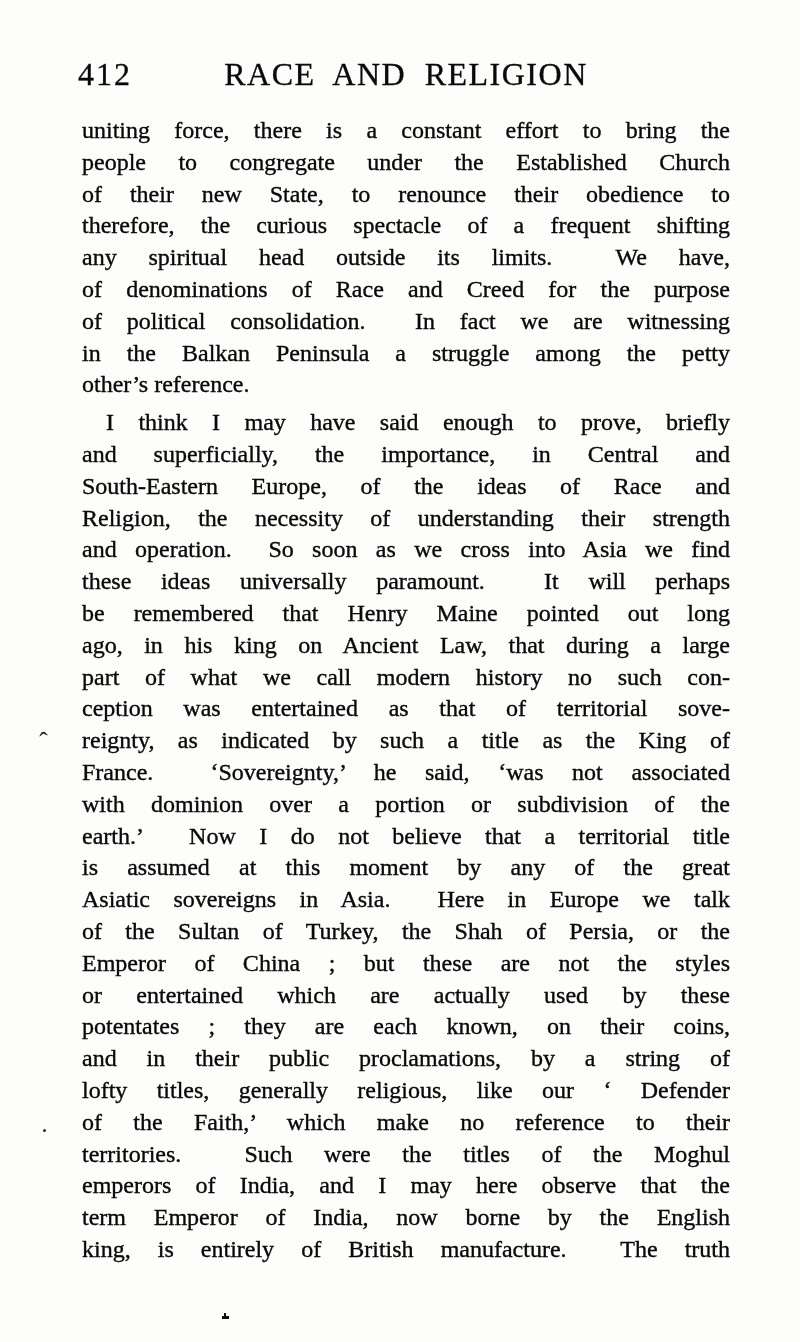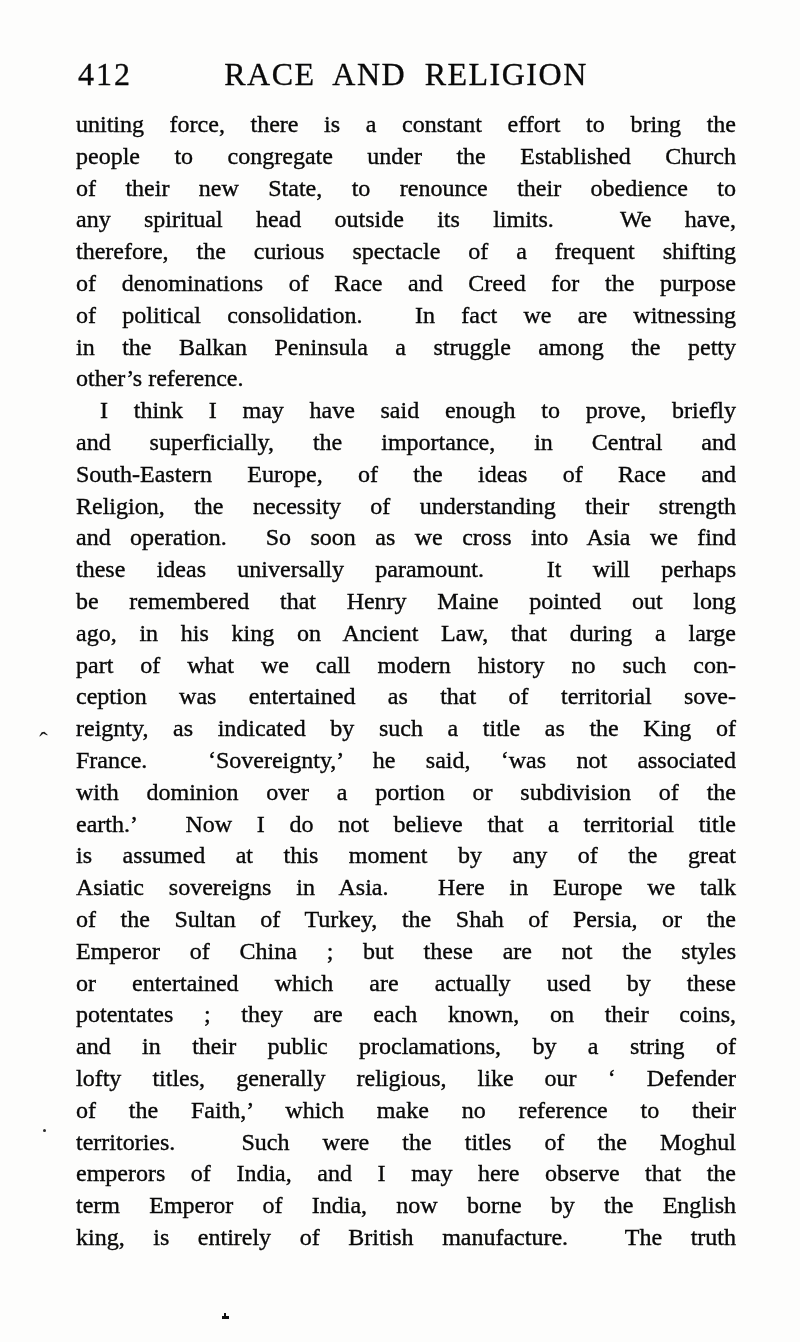--- a/index.html
+++ b/index.html
@@ -45,21 +45,21 @@
     word-spacing: 9px;
     -webkit-text-stroke: 0.3px #000;
   }
   .body-text {
     position: absolute;
     top: 109px;
     left: 0;
     right: 0;
   }
   .paragraph {
-    margin: 0;
+    margin: 6px;
     padding: 0;
   }
   .line {
     font-size: 24px;
     line-height: 31.8px;
     height: 31.8px;
     text-align: justify;
     text-align-last: justify;
     text-justify: inter-word;
     white-space: pre-wrap;
@@ -115,22 +115,22 @@
   <div class="text-block">
     <div class="running-head">
       <span class="page-num">412</span>
       <span class="title">RACE AND RELIGION</span>
     </div>
     <div class="body-text" id="body-text">
         <div class="paragraph">
           <div class="line">uniting force, there is a constant effort to bring the</div>
           <div class="line">people to congregate under the Established Church</div>
           <div class="line">of their new State, to renounce their obedience to</div>
+          <div class="line">therefore, the curious spectacle of a frequent shifting</div>
           <div class="line">any spiritual head outside its limits.  We have,</div>
-          <div class="line">therefore, the curious spectacle of a frequent shifting</div>
           <div class="line">of denominations of Race and Creed for the purpose</div>
           <div class="line">of political consolidation.  In fact we are witnessing</div>
           <div class="line">in the Balkan Peninsula a struggle among the petty</div>
           <div class="line align-left">other’s reference.</div>
         </div>
         <div class="paragraph">
           <div class="line indent">I think I may have said enough to prove, briefly</div>
           <div class="line">and superficially, the importance, in Central and</div>
           <div class="line">South-Eastern Europe, of the ideas of Race and</div>
           <div class="line">Religion, the necessity of understanding their strength</div>

